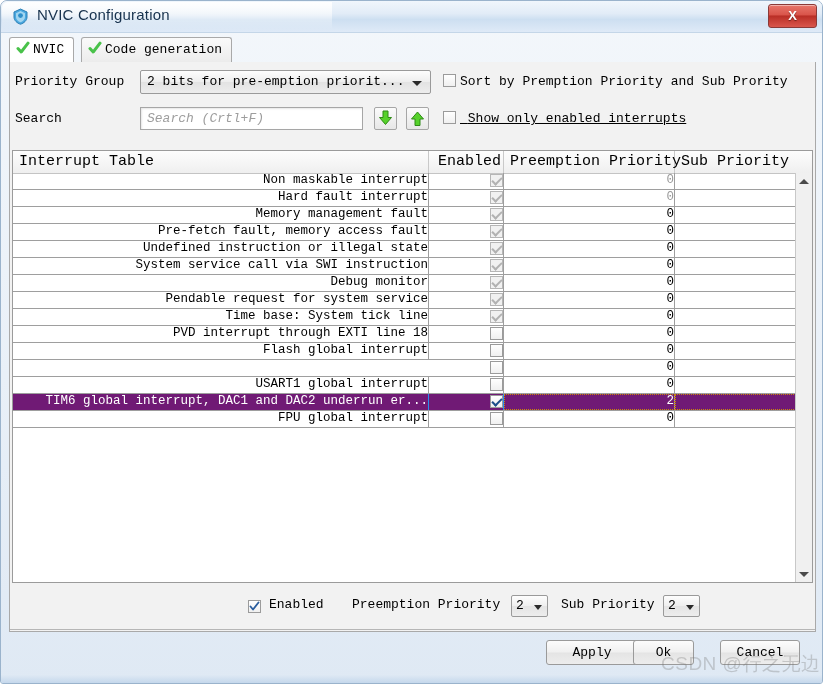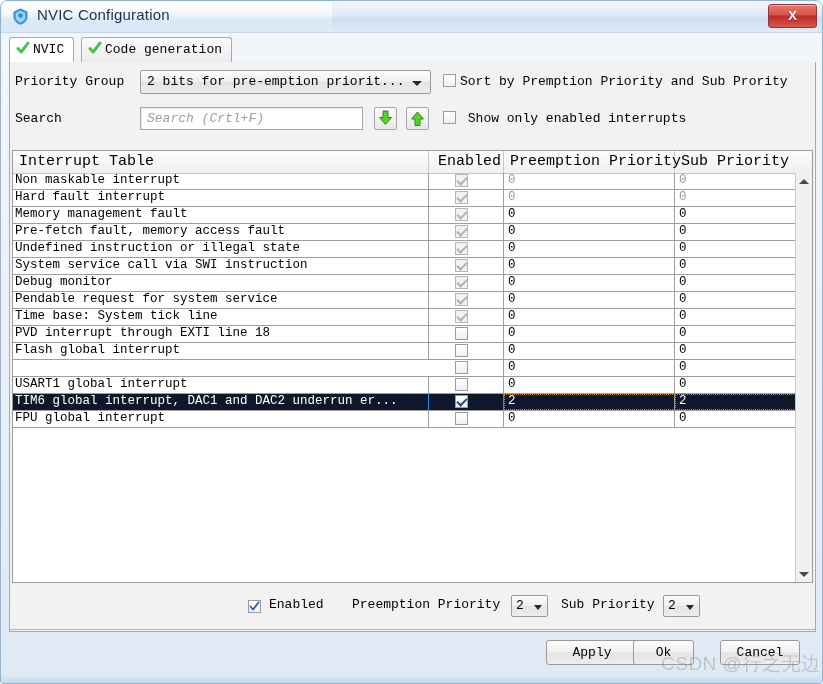--- a/index.html
+++ b/index.html
@@ -178,21 +178,21 @@
   #search-up-btn   { left: 405px; }
 
   
   .cbrow {
     position: absolute;
     font-size: 13px;
     color: #000;
     white-space: nowrap;
   }
   #cb-sort-row { left: 442px; top: 73px; }
-  #cb-show-row { left: 442px; top: 110px; }
+  #cb-show-row { left: 442px; top: 110px; text-decoration: underline; }
 
   .box {
     display: inline-block;
     width: 13px; height: 13px;
     box-sizing: border-box;
     border: 1px solid #9b9b9b;
     background: linear-gradient(to bottom,#ffffff,#f0f0f0);
     vertical-align: -2px;
     margin-right: 4px;
   }
@@ -235,22 +235,23 @@
 
   #tbody {
     position: absolute; left: 0; top: 22px;
     width: 799px; height: 409px;
   }
   .trow {
     position: relative;
     height: 16px;
     border-bottom: 1px solid #9e9e9e;
     cursor: default;
-  }
-  .trow.selected { background: #0f172a; }
+    text-align: right;
+  }
+  .trow.selected { background: #701a75; }
   .cell {
     position: absolute; top: 0;
     height: 16px;
     line-height: 15px;
     font-size: 12.5px;
     color: #000;
     box-sizing: border-box;
     overflow: hidden;
     white-space: nowrap;
   }

